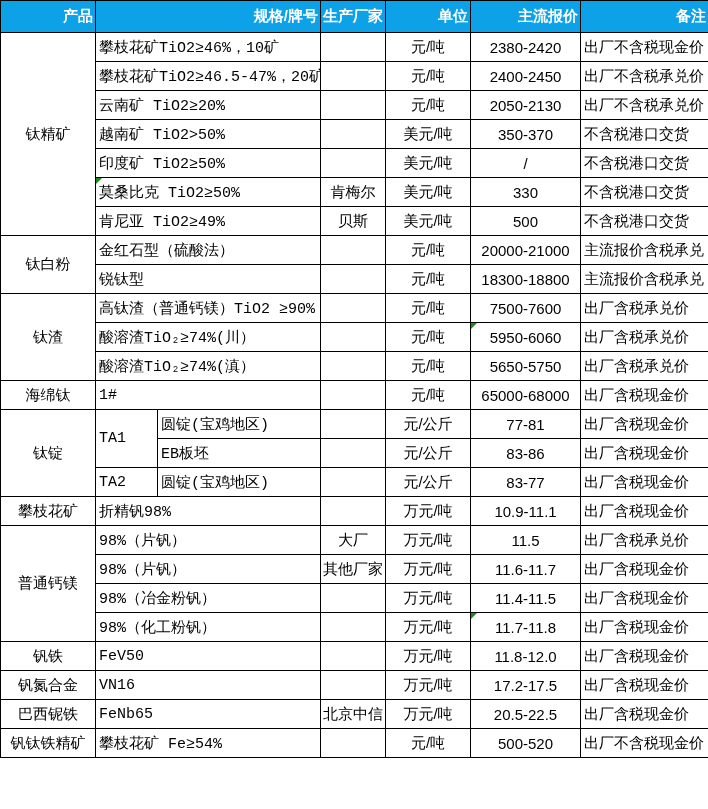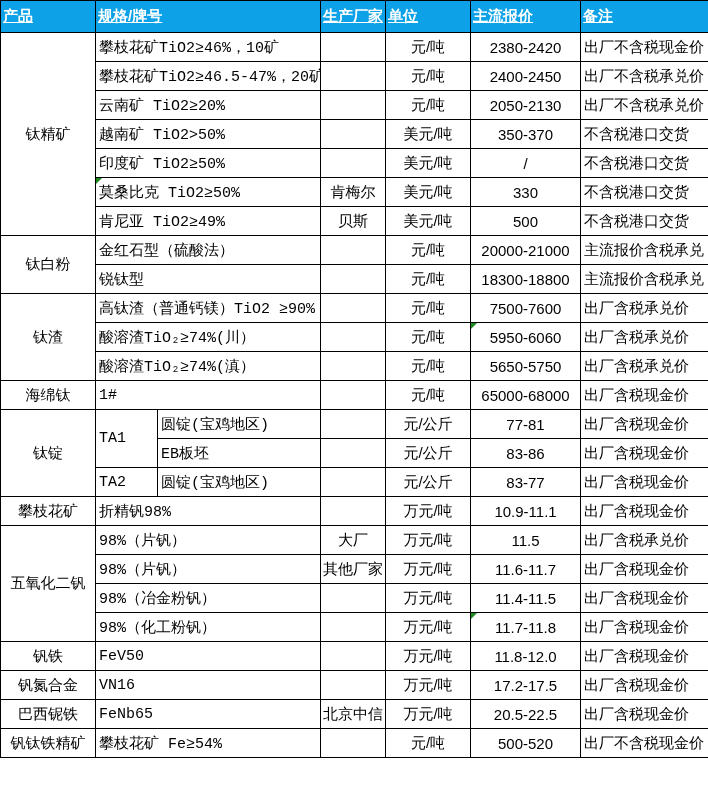--- a/index.html
+++ b/index.html
@@ -22,22 +22,21 @@
     white-space: nowrap;
     position: relative;
     padding: 0 2px;
   }
   .price-table thead tr { height: 32px; }
   .price-table tbody tr { height: 29px; }
   .price-table th {
     background: #0da2e7;
     color: #ffffff;
     font-weight: bold;
-    text-align: left;
-    text-decoration: underline;
+    text-align: right;
   }
   td.c { text-align: center; }
   td.l { text-align: left; padding-left: 3px; font-family: Liberation Mono, monospace; }
   
   .flag {
     position: absolute;
     top: 0; left: 0;
     width: 0; height: 0;
     border-top: 6px solid #1e8a1e;
     border-right: 6px solid transparent;
@@ -195,21 +194,21 @@
     <tr>
       <td class="c">攀枝花矿</td>
       <td colspan="2" class="l">折精钒98%</td>
       <td class="c"></td>
       <td class="c">万元/吨</td>
       <td class="c">10.9-11.1</td>
       <td class="l">出厂含税现金价</td>
     </tr>
 
     <tr>
-      <td rowspan="4" class="c">五氧化二钒</td>
+      <td rowspan="4" class="c">普通钙镁</td>
       <td colspan="2" class="l">98%（片钒）</td>
       <td class="c">大厂</td>
       <td class="c">万元/吨</td>
       <td class="c">11.5</td>
       <td class="l">出厂含税承兑价</td>
     </tr>
     <tr>
       <td colspan="2" class="l">98%（片钒）</td>
       <td class="c">其他厂家</td>
       <td class="c">万元/吨</td>

